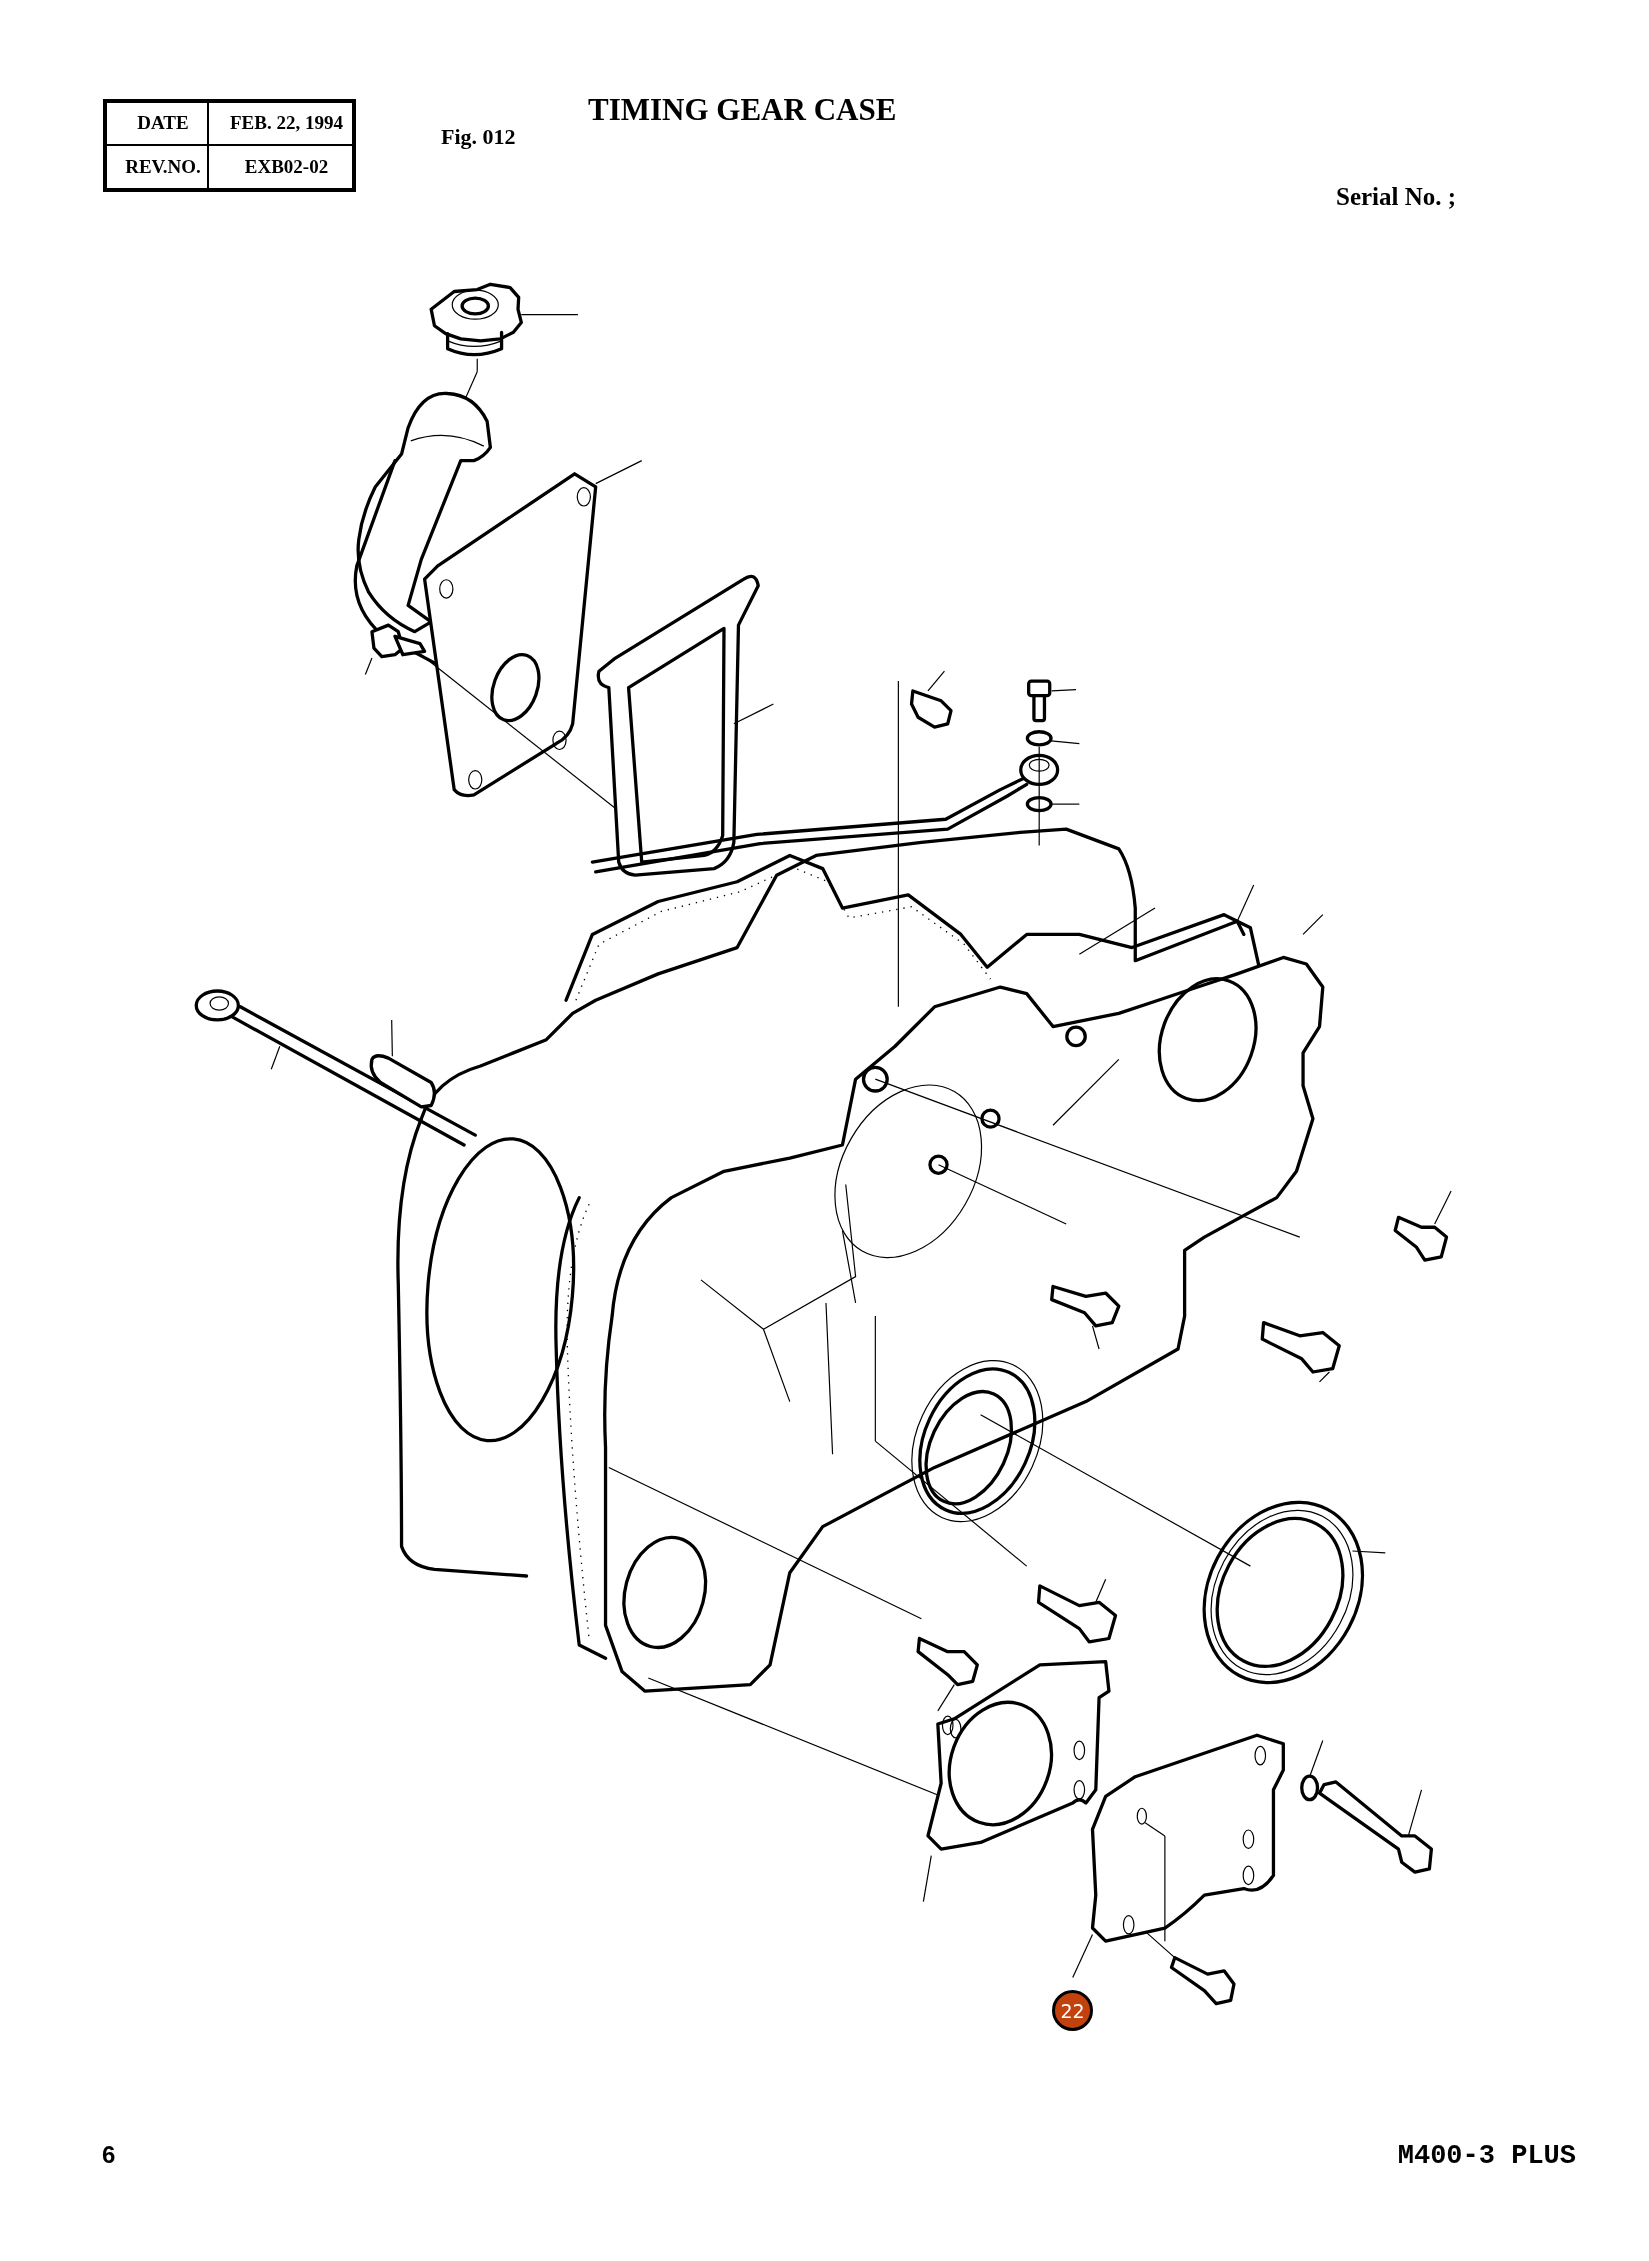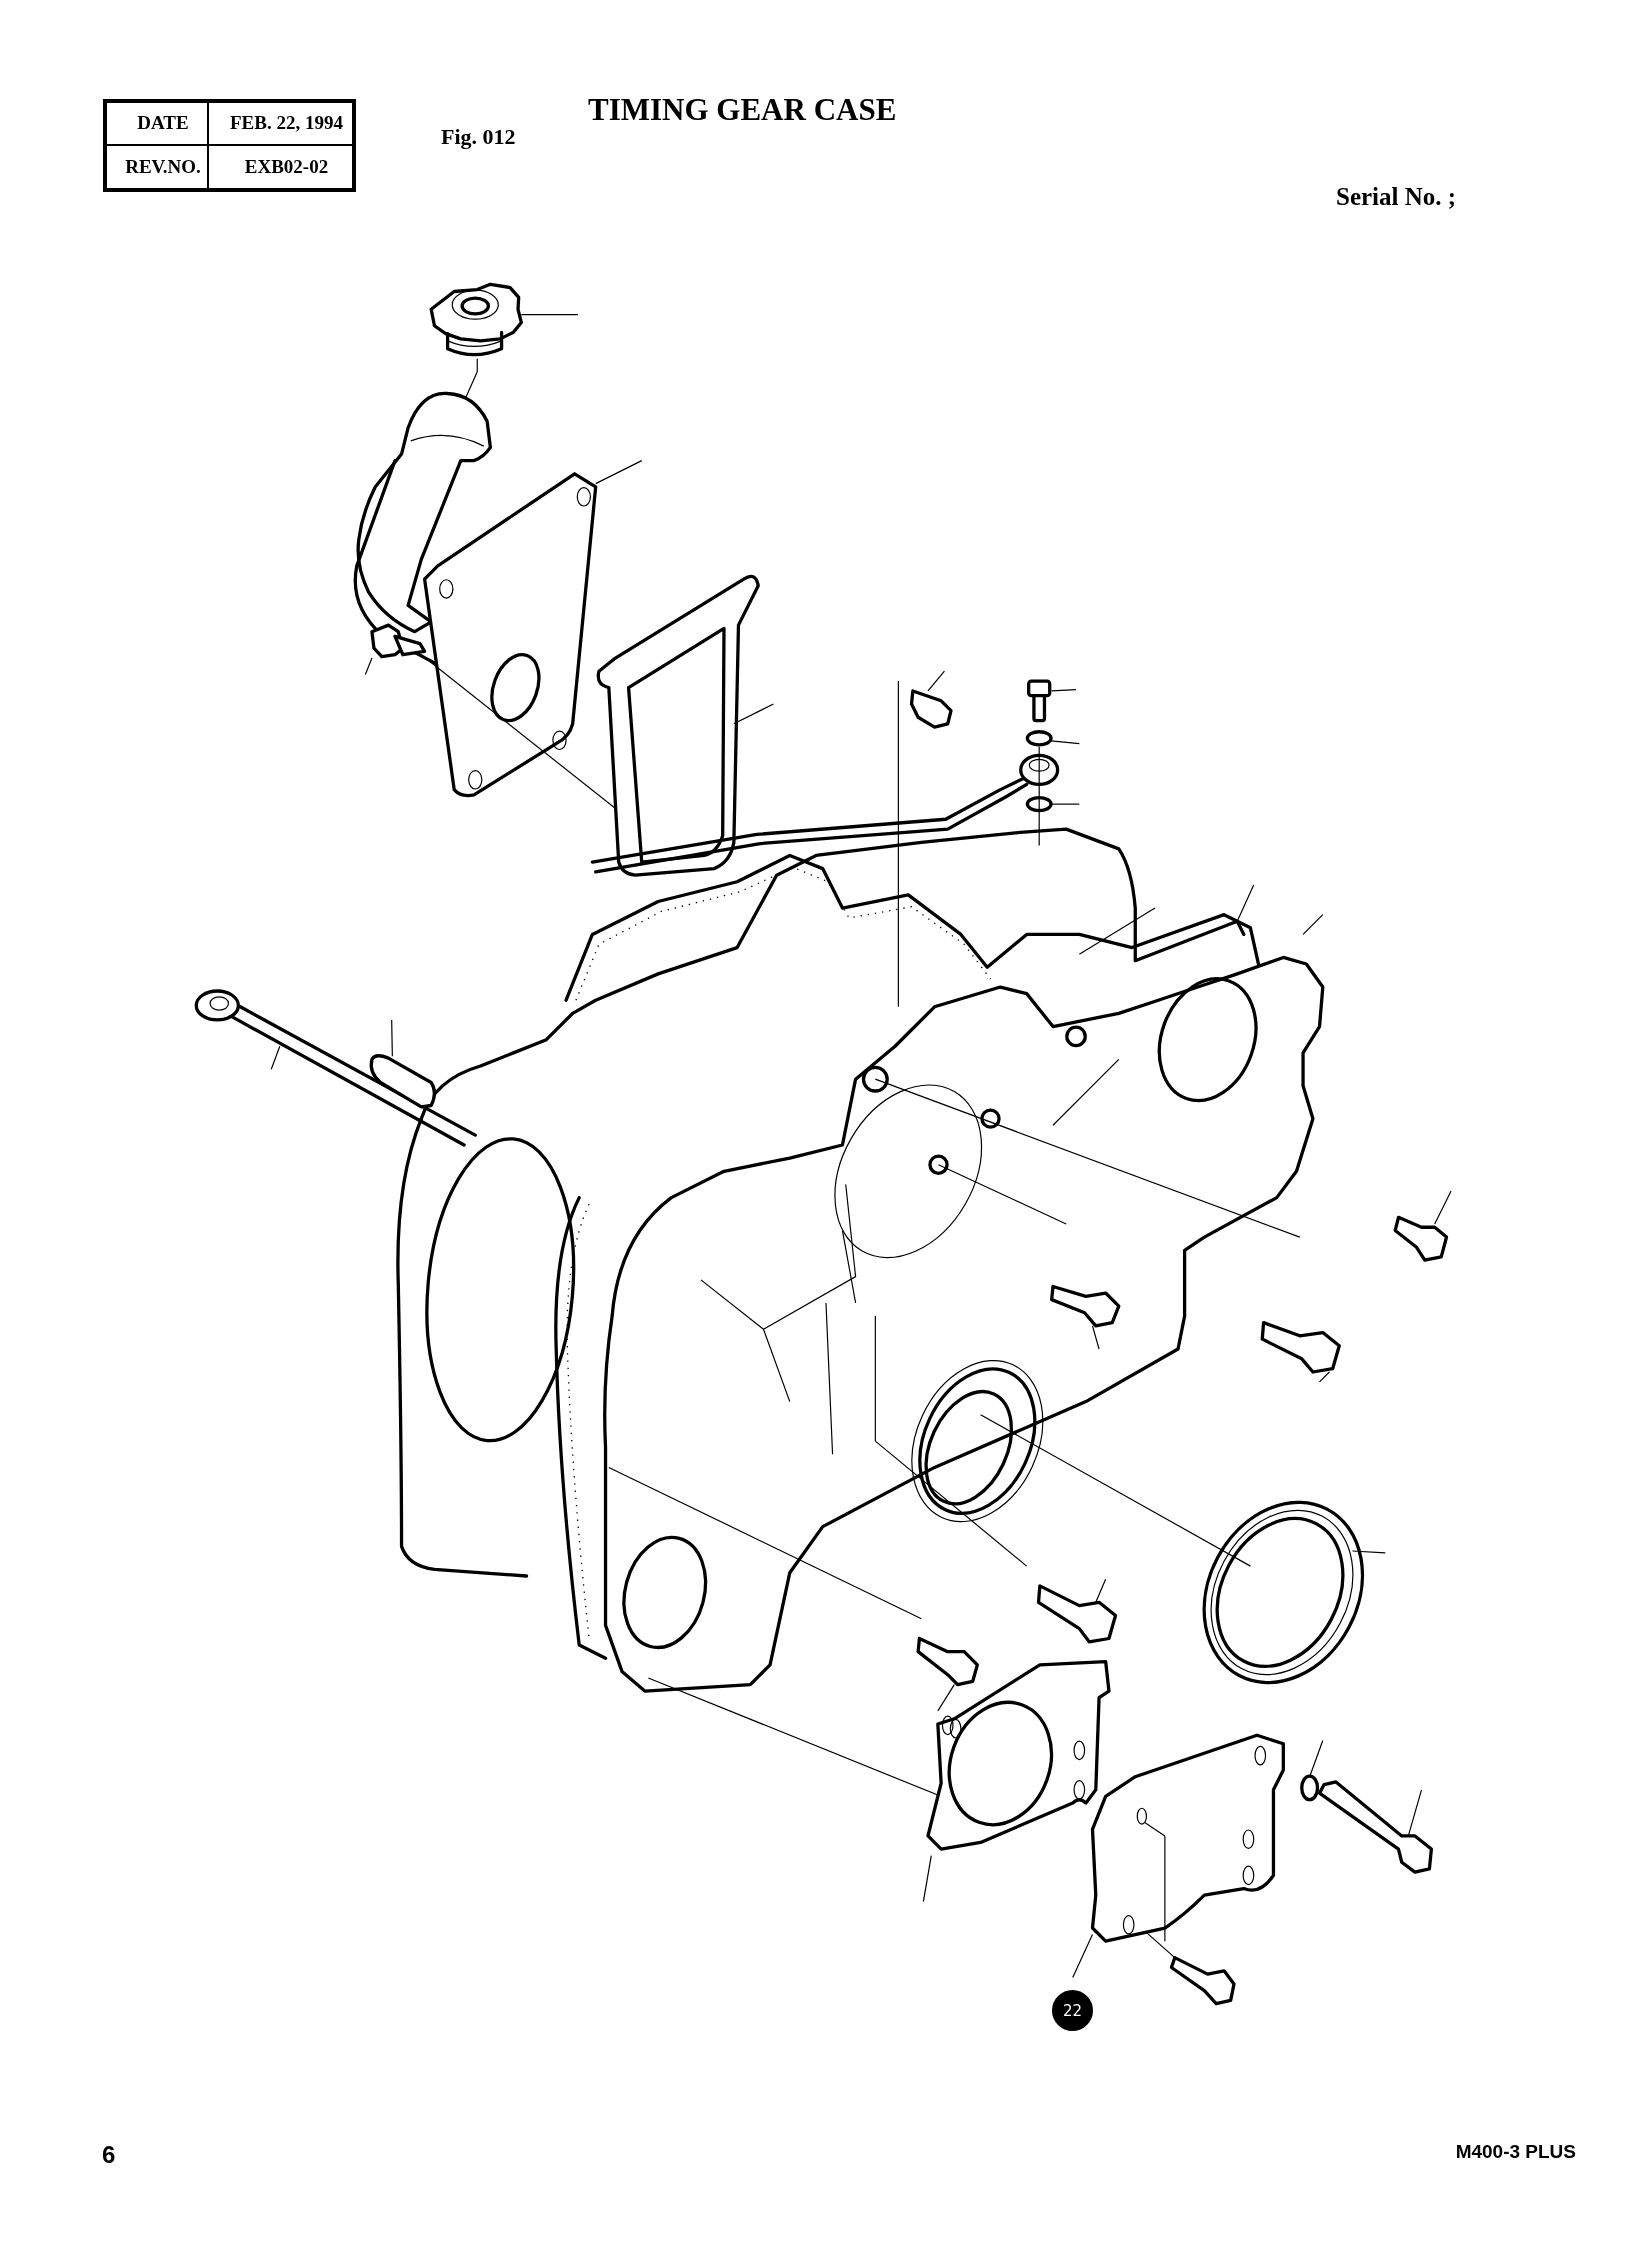--- a/index.html
+++ b/index.html
@@ -5,23 +5,23 @@
   html, body { margin:0; padding:0; background:#ffffff; }
   body { width:1650px; height:2261px; position:relative; overflow:hidden; font-family:"Liberation Serif", serif; color:#000; }
   .info-table { position:absolute; left:103px; top:99px; width:253px; height:93px; border:4.6px solid #000; box-sizing:border-box; display:grid; grid-template-columns:102px 1fr; grid-template-rows:1fr 1fr; }
   .info-table .cell { display:flex; align-items:center; justify-content:center; font-weight:bold; font-size:19px;padding-left:12px; }
   .info-table .c-label { border-right:2px solid #000; }
   .info-table .r1 { border-bottom:2.6px solid #000; }
   .fig-num { position:absolute; left:441px; top:124px; font-weight:bold; font-size:22px; }
   .title { position:absolute; left:588px; top:89px; font-weight:bold; font-size:31px; line-height:42px; }
   .serial { position:absolute; left:1336px; top:183px; font-weight:bold; font-size:25px; }
   .diagram { position:absolute; left:0; top:0; width:1650px; height:2261px; }
-  .badge { position:absolute; left:1052px; top:1990px; width:41px; height:41px; border-radius:50%; background:#000000; border:3.3px solid #000; box-sizing:border-box; color:#fff; font-family:"DejaVu Sans", sans-serif; font-size:15px; display:flex; align-items:center; justify-content:center; cursor:pointer; }
+  .badge { position:absolute; left:1052px; top:1990px; width:41px; height:41px; border-radius:50%; background:#c2410c; border:3.3px solid #000; box-sizing:border-box; color:#fff; font-family:"DejaVu Sans", sans-serif; font-size:19px; display:flex; align-items:center; justify-content:center; cursor:pointer; }
   .footer-page { position:absolute; left:102px; top:2141px; font-family:"Liberation Sans", sans-serif; font-weight:bold; font-size:24px; }
-  .footer-model { position:absolute; right:74px; top:2141px; font-family:Liberation Sans, sans-serif; font-weight:bold; font-size:19px; }
+  .footer-model { position:absolute; right:74px; top:2141px; font-family:Liberation Mono, monospace; font-weight:bold; font-size:27px; }
   svg .k { fill:none; stroke:#000; stroke-width:5; stroke-linejoin:round; stroke-linecap:round; }
   svg .t { fill:none; stroke:#000; stroke-width:1.8; }
   svg .w { fill:#fff; stroke:#000; stroke-width:5; stroke-linejoin:round; }
   svg .dots { fill:none; stroke:#000; stroke-width:2; stroke-dasharray:2 9; }
 </style>
 </head>
 <body>
 
 <div class="info-table">
   <div class="cell c-label r1">DATE</div>

